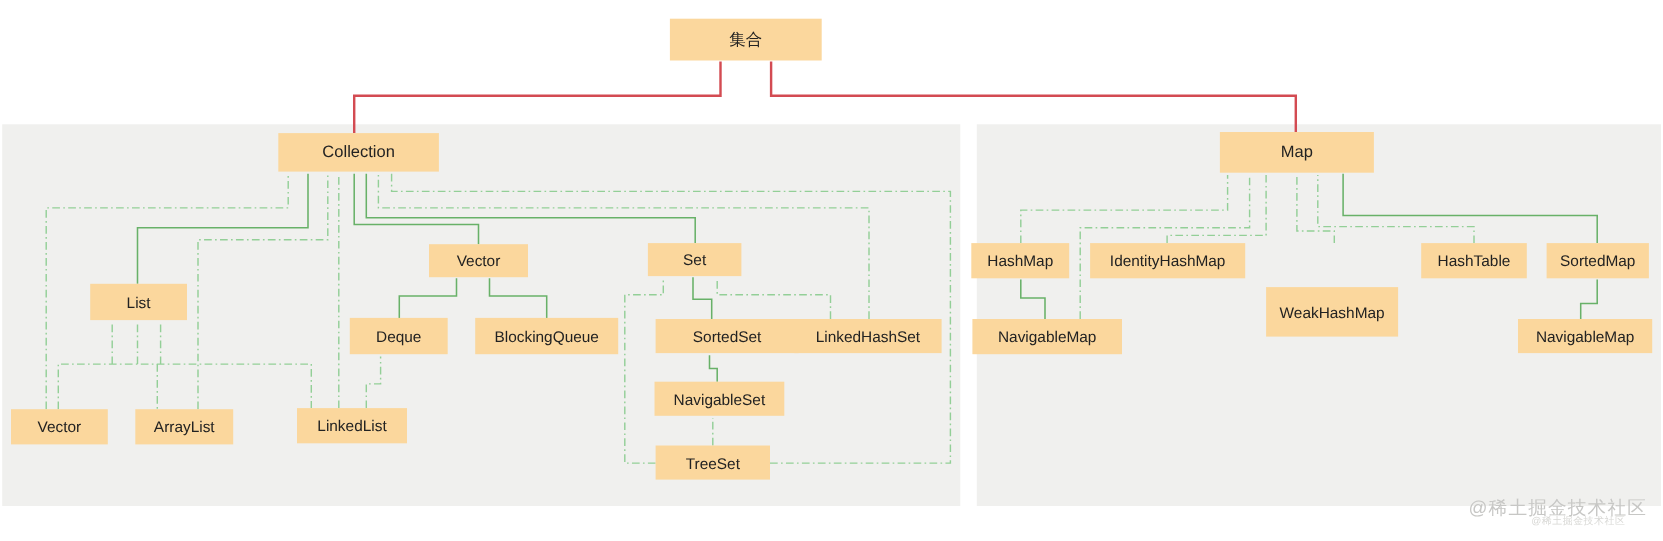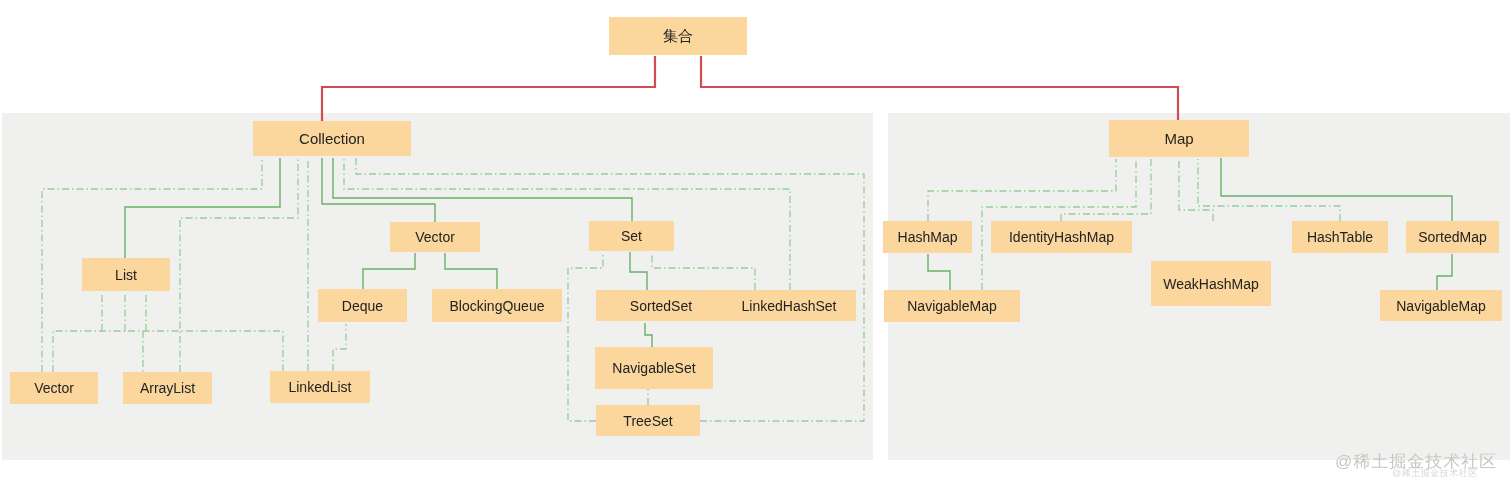--- a/index.html
+++ b/index.html
@@ -66,30 +66,30 @@
         <path d="M102,331 V293" class="d" marker-end="url(#ag)"></path>
         <path d="M125,331 V293" class="d" marker-end="url(#ag)"></path>
         <path d="M146,331 V293" class="d" marker-end="url(#ag)"></path>
         <path d="M53,372 V331 H283 V371" class="d"></path>
         <path d="M143,331 V372" class="d"></path>
       </g>
   </svg>
 
   <div id="nodes">
       <div class="node big" style="left: 609px; top: 17px; width: 138px; height: 38px;">集合</div>
-      <div class="node big" style="left: 253px; top: 121px; width: 158px; height: 35px;">Collection</div>
+      <div class="node big" style="left: 253px; top: 121px; width: 146px; height: 35px;">Collection</div>
       <div class="node big" style="left: 1109px; top: 120px; width: 140px; height: 37px;">Map</div>
       <div class="node" style="left: 82px; top: 258px; width: 88px; height: 33px;">List</div>
       <div class="node" style="left: 390px; top: 222px; width: 90px; height: 30px;">Vector</div>
       <div class="node" style="left: 589px; top: 221px; width: 85px; height: 30px;">Set</div>
       <div class="node" style="left: 318px; top: 289px; width: 89px; height: 33px;">Deque</div>
       <div class="node" style="left: 432px; top: 289px; width: 130px; height: 33px;">BlockingQueue</div>
       <div class="node" style="left: 596px; top: 290px; width: 130px; height: 31px;">SortedSet</div>
       <div class="node" style="left: 722px; top: 290px; width: 134px; height: 31px;">LinkedHashSet</div>
-      <div class="node" style="left: 595px; top: 347px; width: 118px; height: 42px;">NavigableSet</div>
+      <div class="node" style="left: 595px; top: 347px; width: 118px; height: 31px;">NavigableSet</div>
       <div class="node" style="left: 596px; top: 405px; width: 104px; height: 31px;">TreeSet</div>
       <div class="node" style="left: 10px; top: 372px; width: 88px; height: 32px;">Vector</div>
       <div class="node" style="left: 123px; top: 372px; width: 89px; height: 32px;">ArrayList</div>
       <div class="node" style="left: 270px; top: 371px; width: 100px; height: 32px;">LinkedList</div>
       <div class="node" style="left: 883px; top: 221px; width: 89px; height: 32px;">HashMap</div>
       <div class="node" style="left: 991px; top: 221px; width: 141px; height: 32px;">IdentityHashMap</div>
       <div class="node" style="left: 1151px; top: 221px; width: 120px; height: 45px; margin-top: 40px;">WeakHashMap</div>
       <div class="node" style="left: 1292px; top: 221px; width: 96px; height: 32px;">HashTable</div>
       <div class="node" style="left: 1406px; top: 221px; width: 93px; height: 32px;">SortedMap</div>
       <div class="node" style="left: 884px; top: 290px; width: 136px; height: 32px;">NavigableMap</div>

